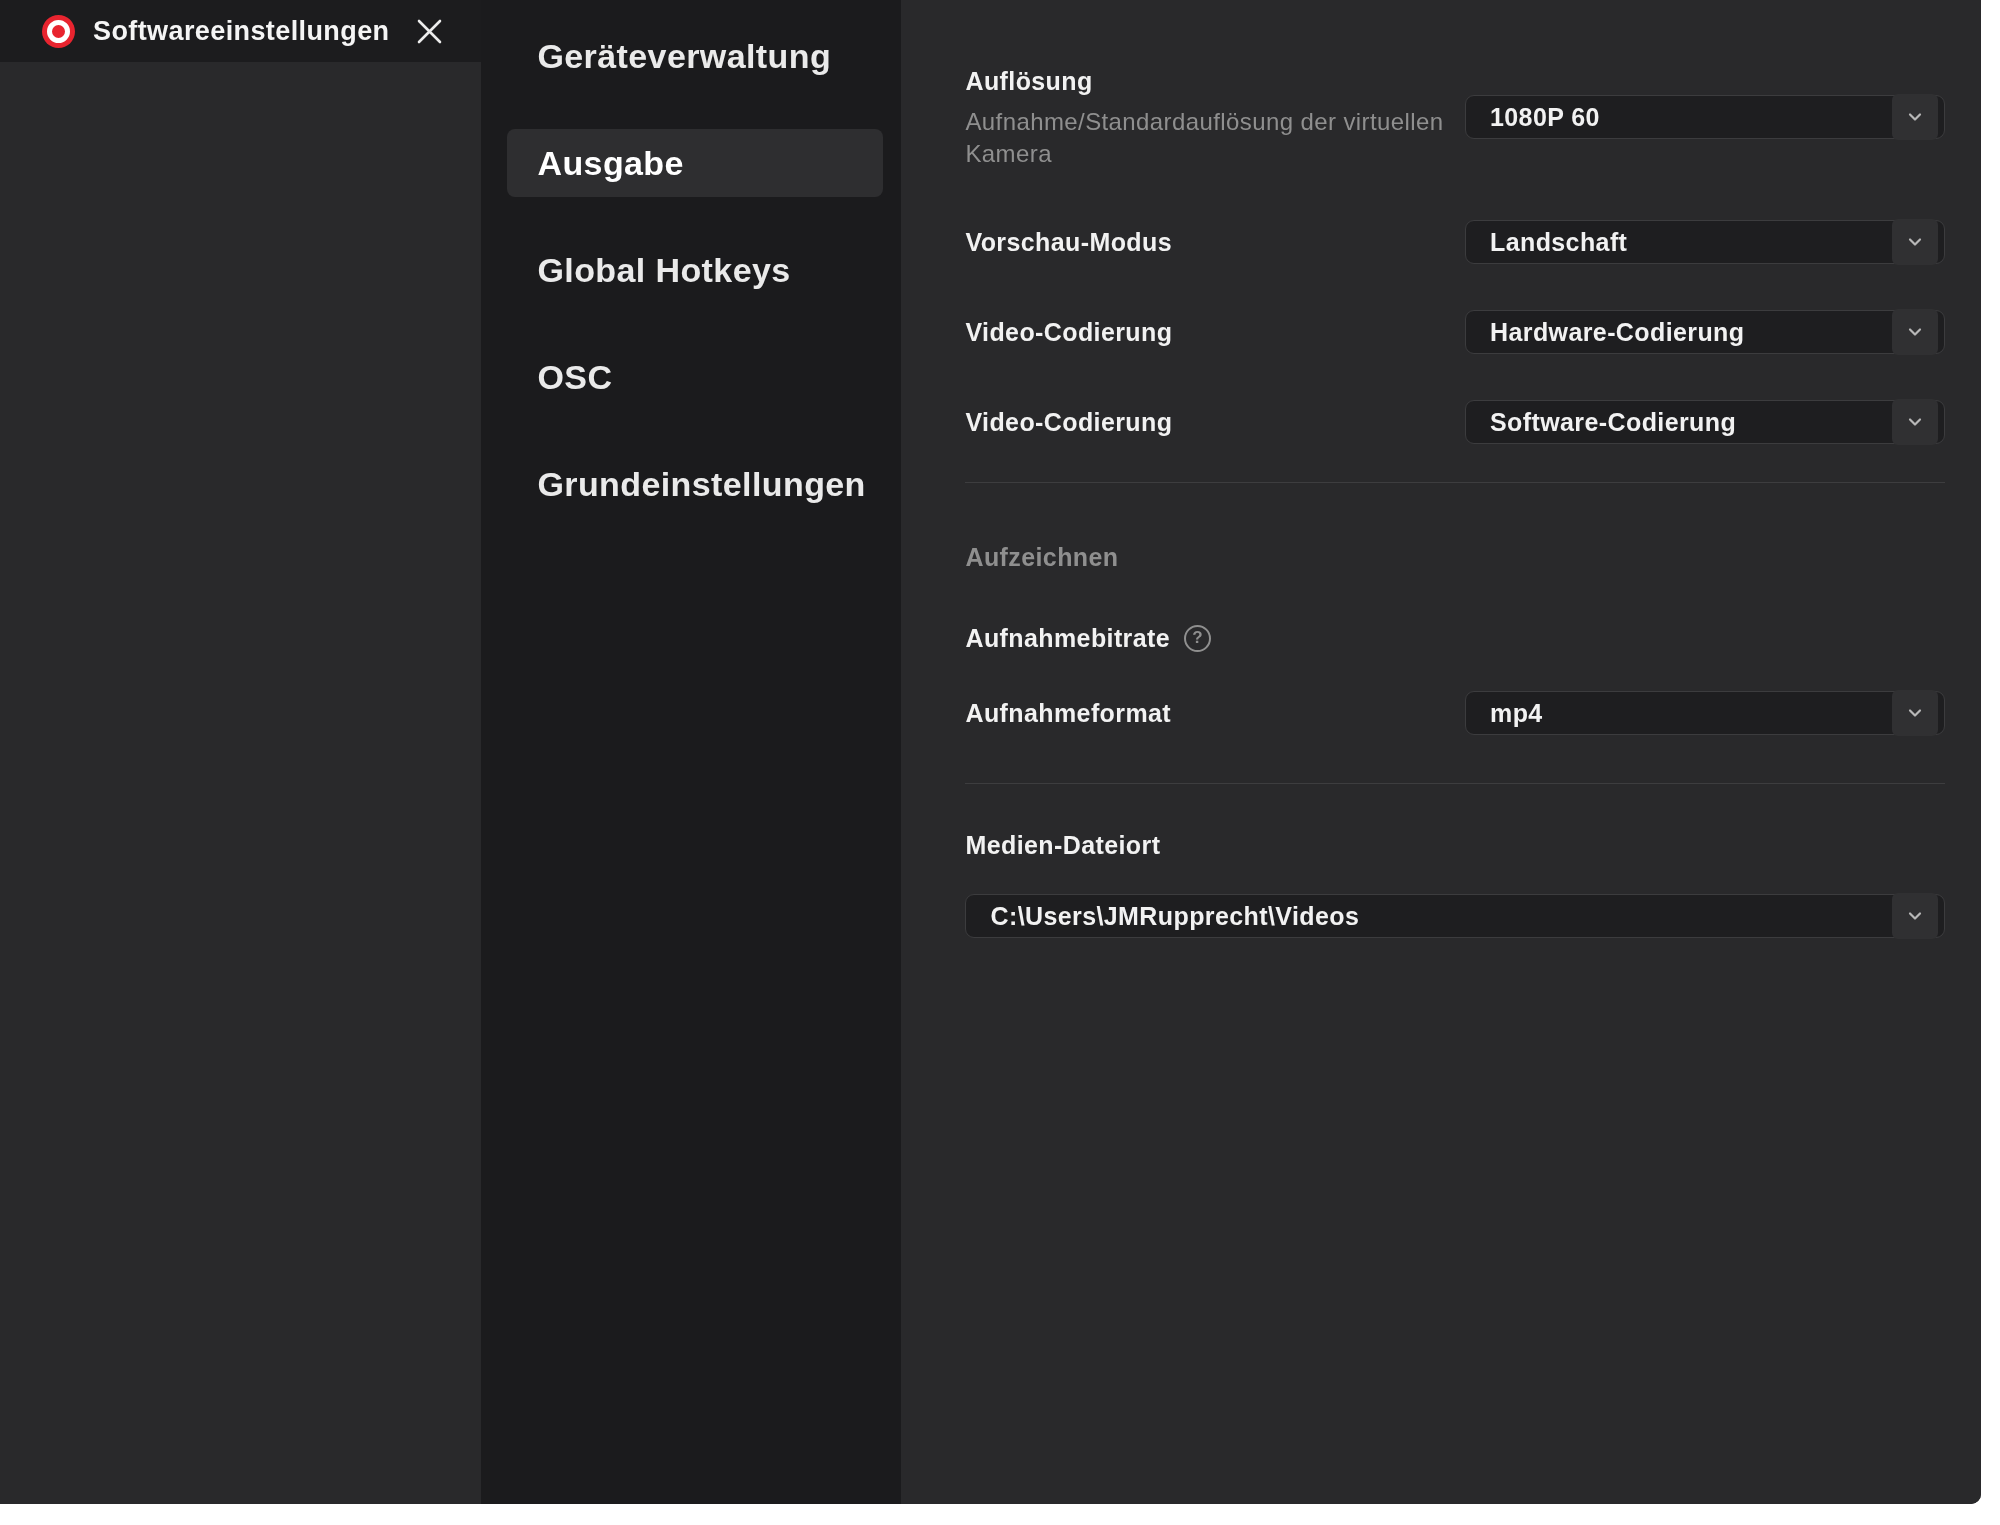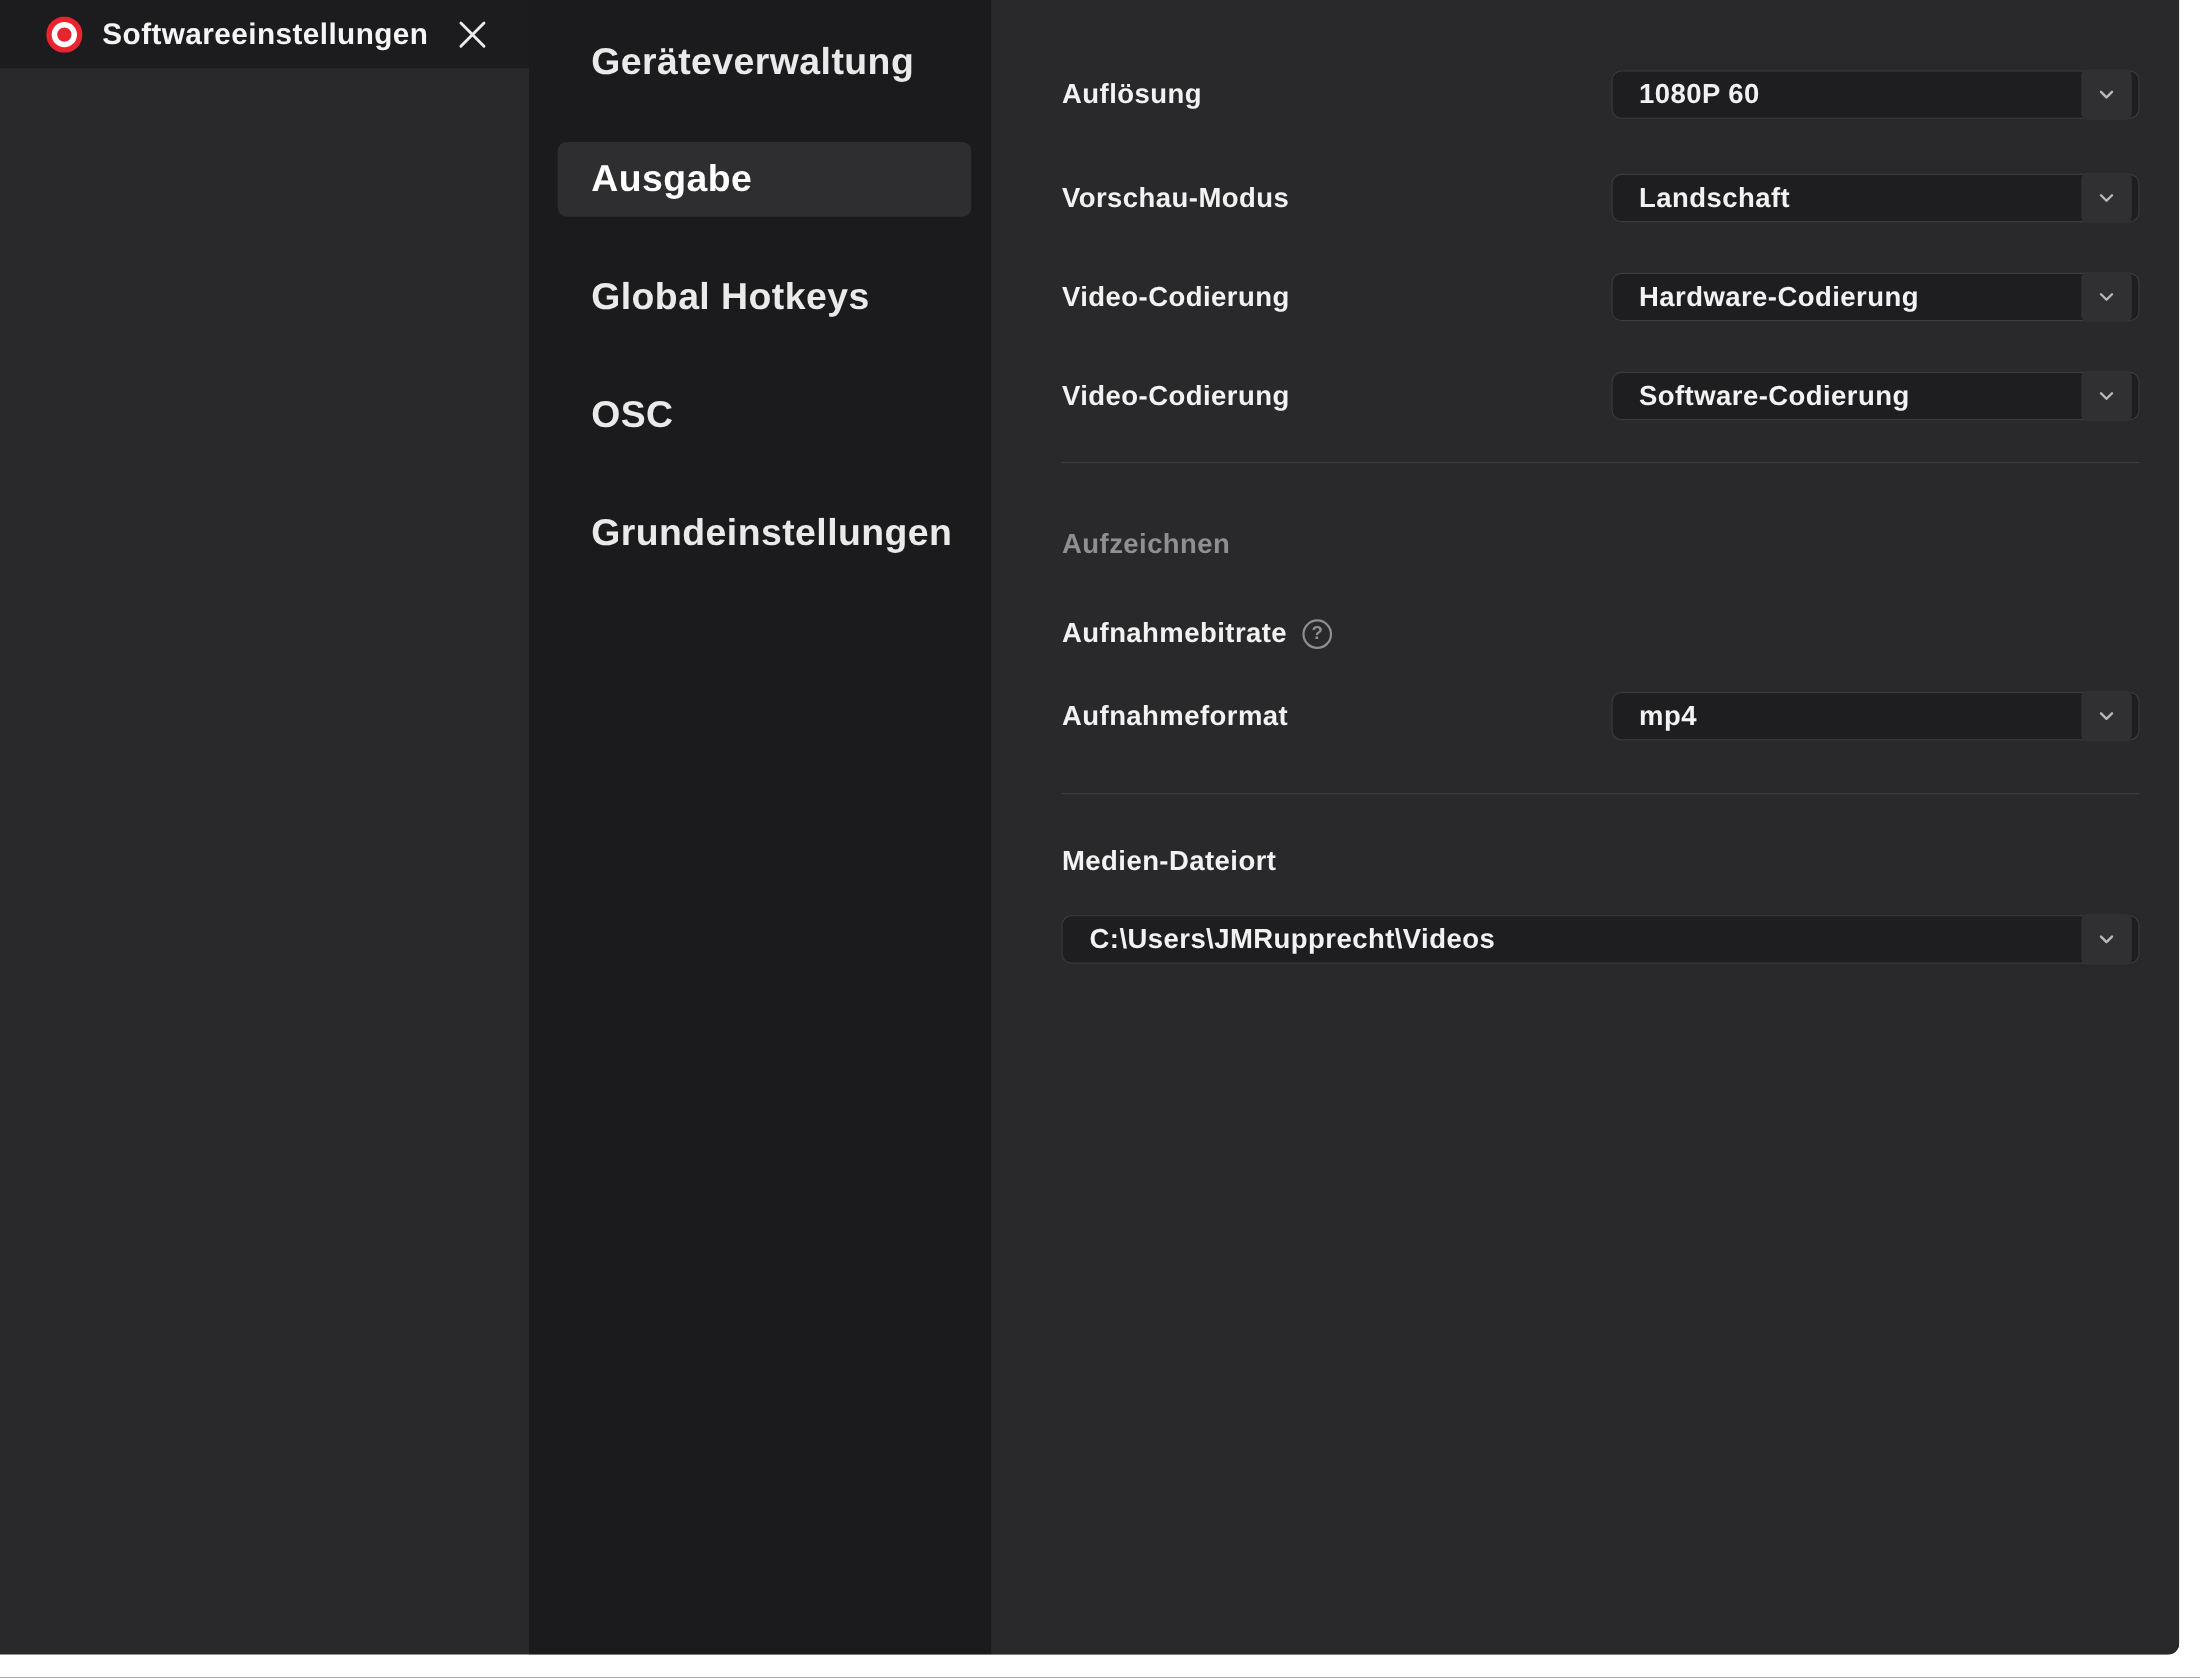--- a/index.html
+++ b/index.html
@@ -136,20 +136,21 @@
         <div class="side-item">
           <span>Grundeinstellungen</span>
         </div>
       </div>
 
       <div class="content">
 
         <div class="row row-1">
           <div class="labels">
             <div class="label">Auflösung</div>
+            <div class="sublabel">Aufnahme/Standardauflösung der virtuellen Kamera</div>
           </div>
           <div class="select">
             <span class="select-value">1080P 60</span>
             <span class="chev-box">
               <svg width="22" height="22" viewBox="0 0 22 22">
                   <path d="M6 8.5 L11 13.5 L16 8.5" stroke="#b8b8b8" stroke-width="2.2" fill="none" stroke-linecap="round" stroke-linejoin="round"></path>
                 </svg>
             </span>
           </div>
         </div>

